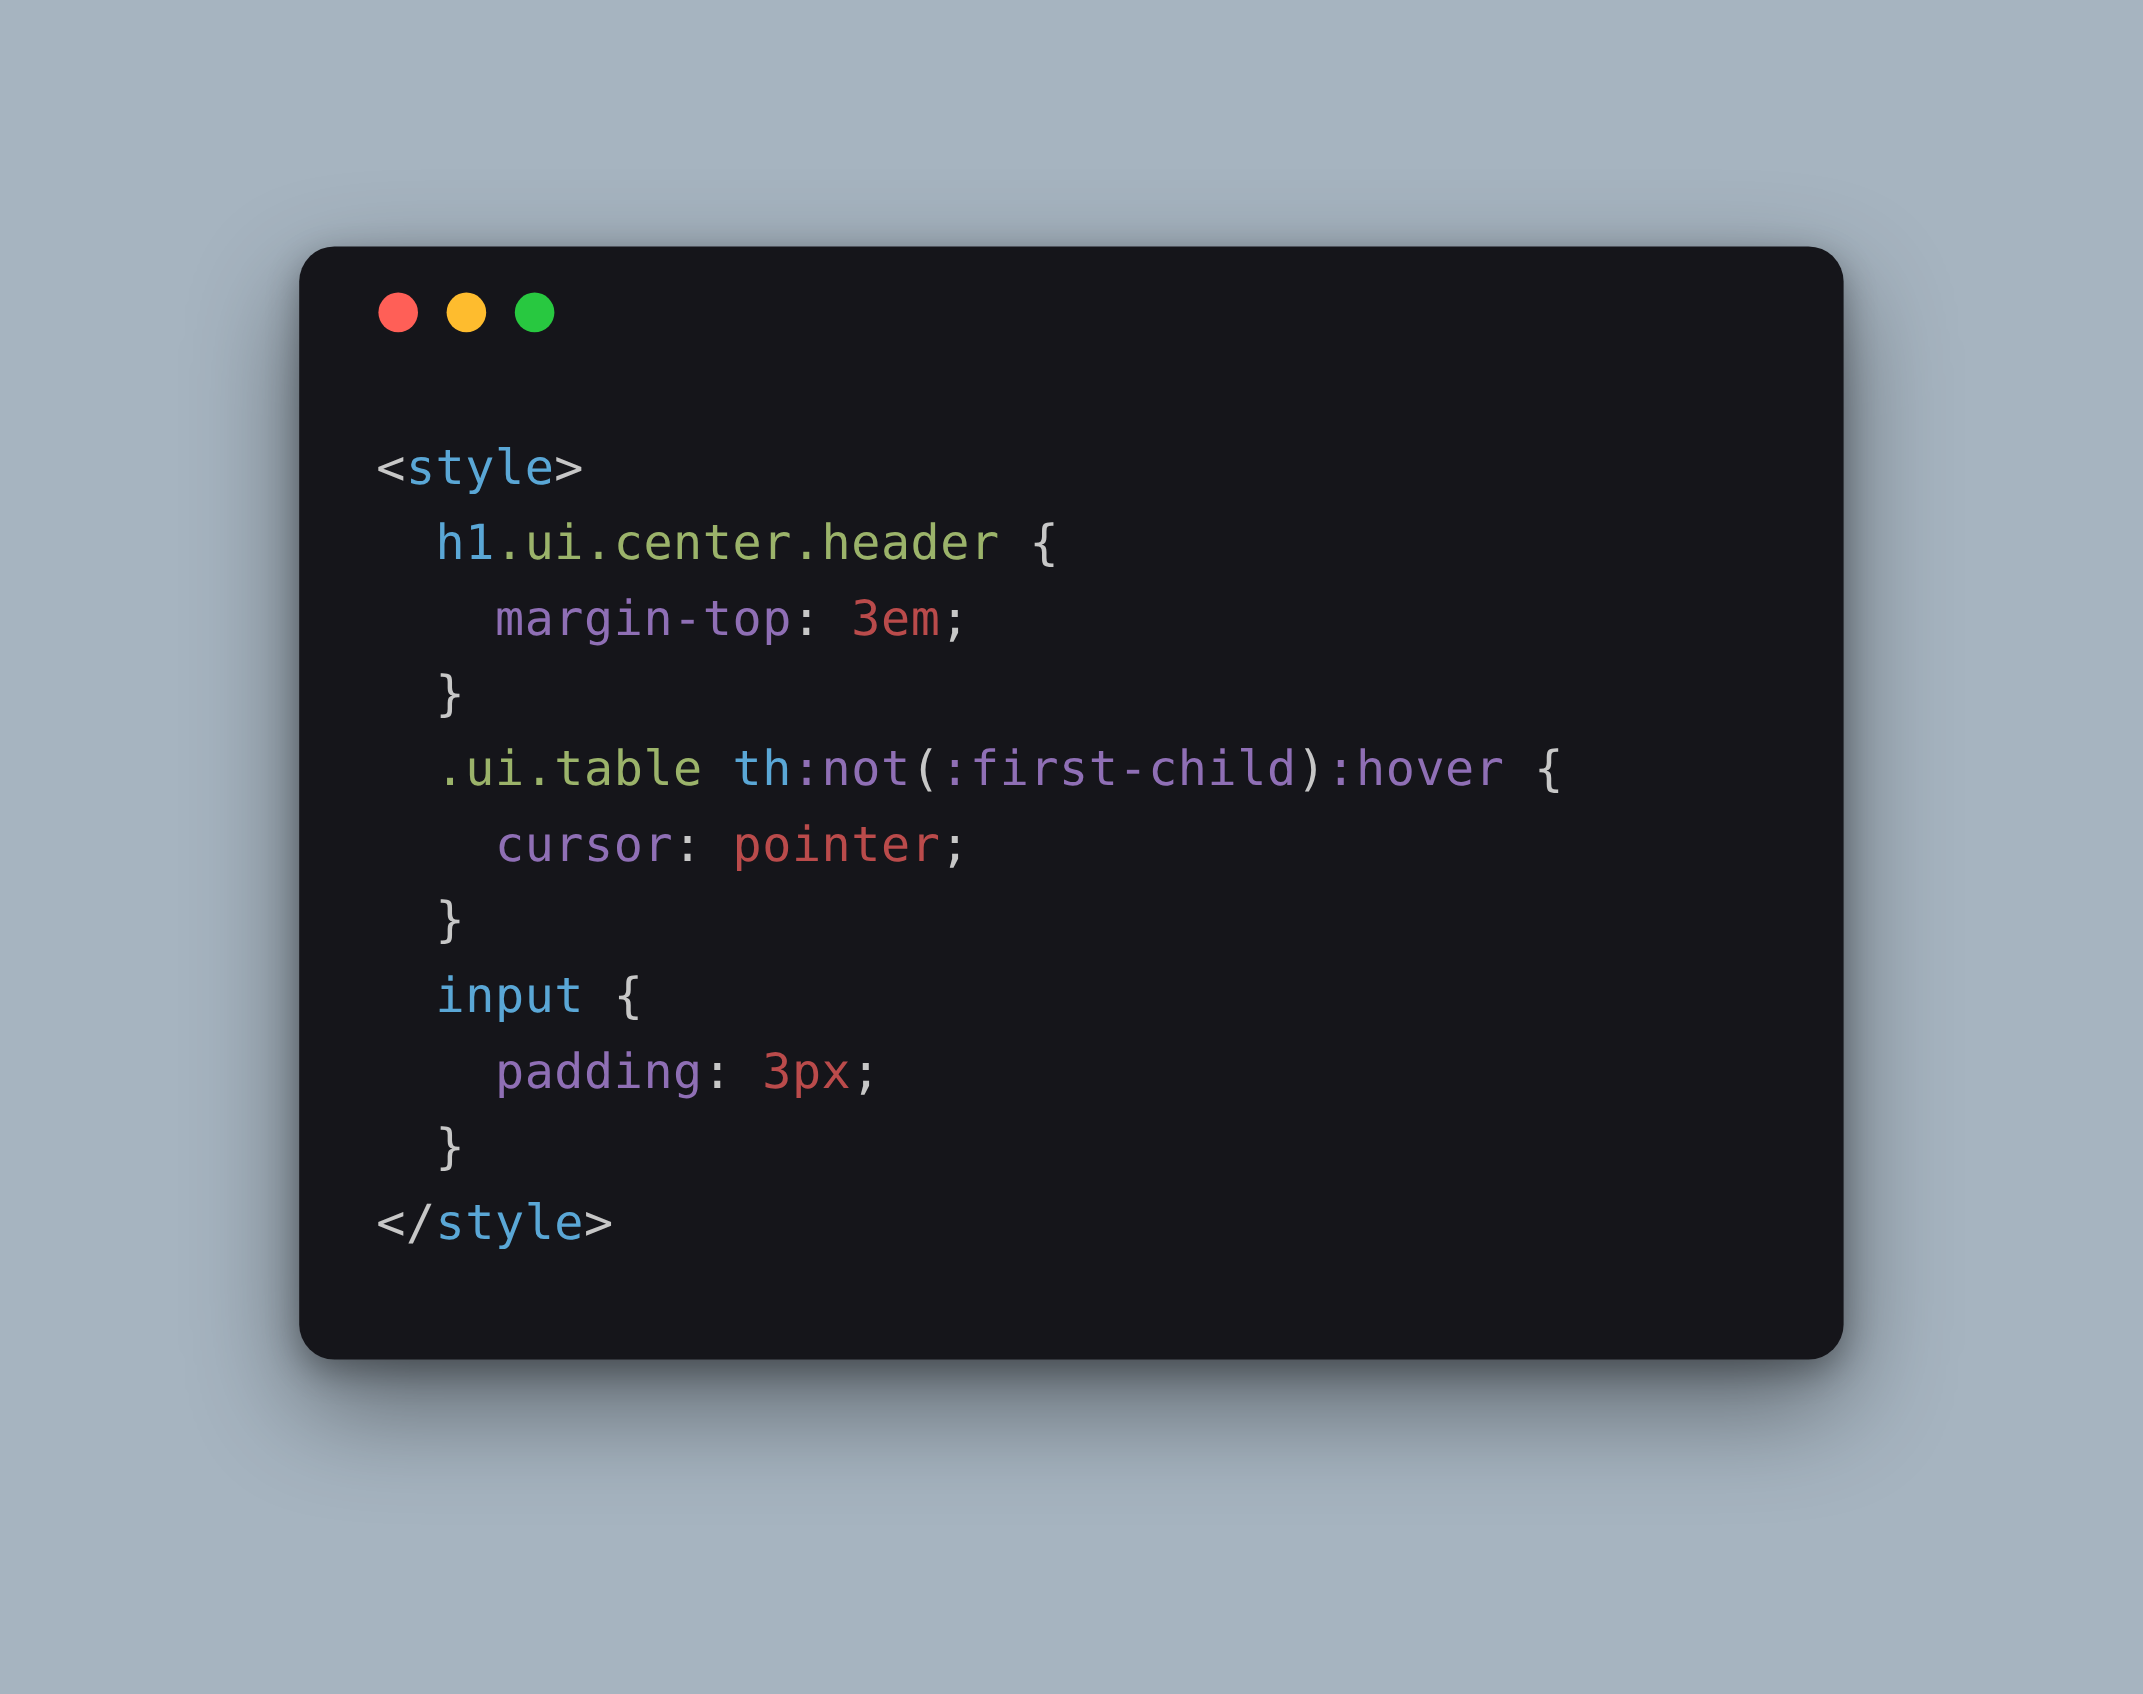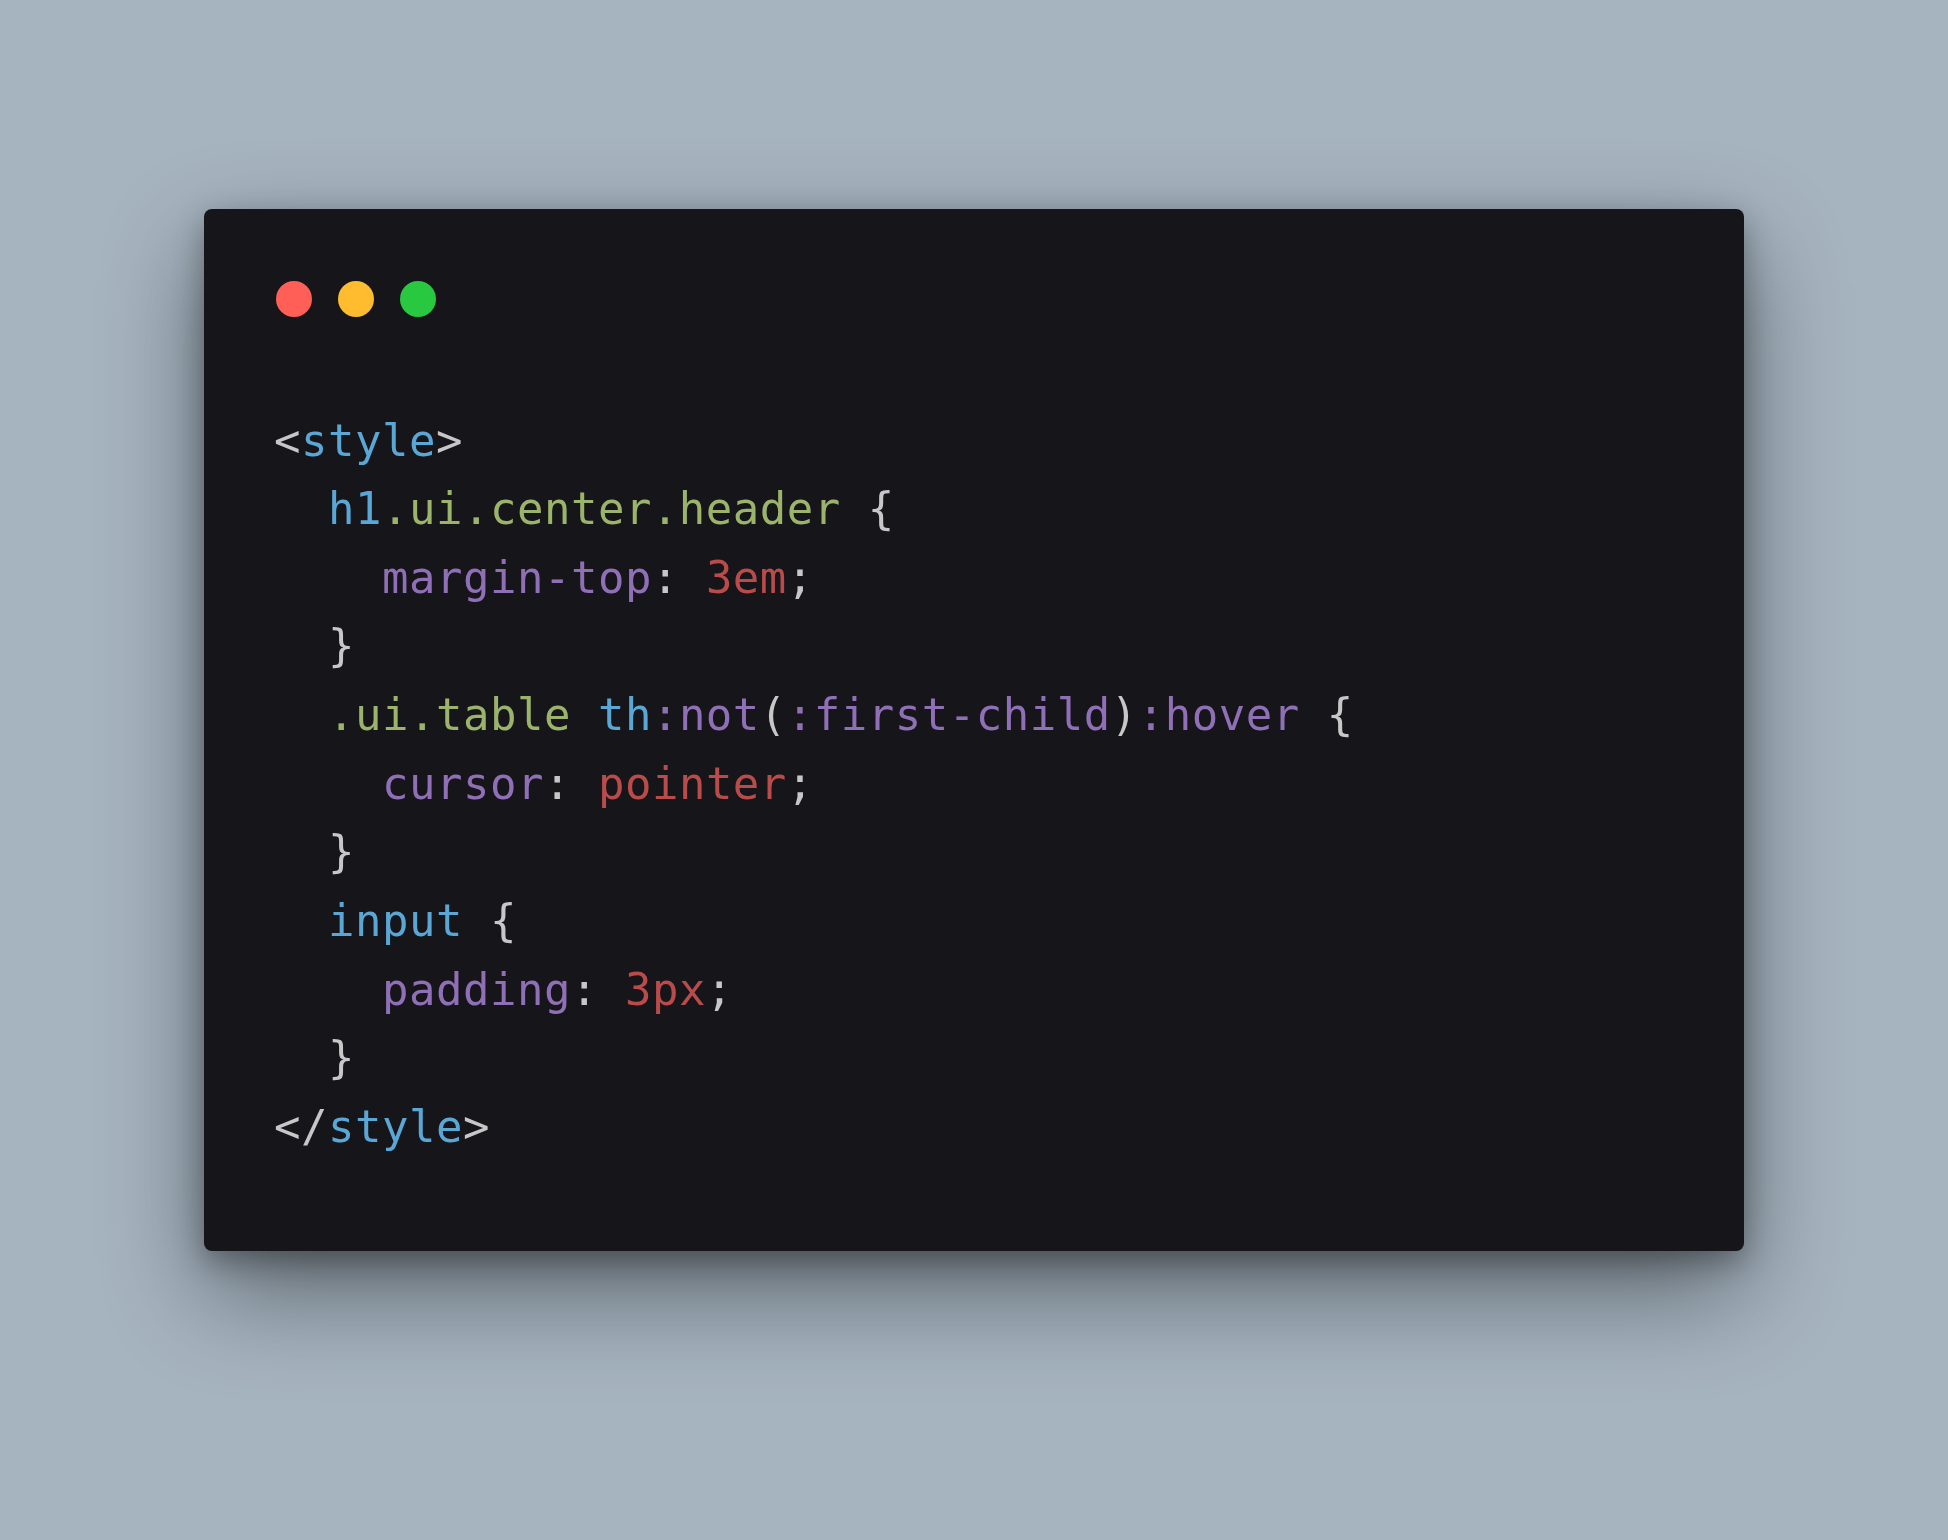--- a/index.html
+++ b/index.html
@@ -11,24 +11,24 @@
       background: #a6b4c0;
       width: 1948px;
       height: 1540px;
       display: flex;
       align-items: center;
       justify-content: center;
       font-family: "SF Mono", "Monaco", "Menlo", "Consolas", monospace;
     }
     .window {
       background: #15151a;
-      width: 1540px;
-      border-radius: 8px;
+      width: 1404px;
+      border-radius: 32px;
       box-shadow: 0 40px 100px rgba(0,0,0,0.45), 0 10px 30px rgba(0,0,0,0.3);
-      padding: 72px 70px 90px 70px;
+      padding: 42px 70px 90px 70px;
       position: relative;
       margin-top: -80px;
     }
     .traffic-lights {
       display: flex;
       gap: 26px;
       margin-bottom: 90px;
       margin-left: 2px;
     }
     .traffic-light {

